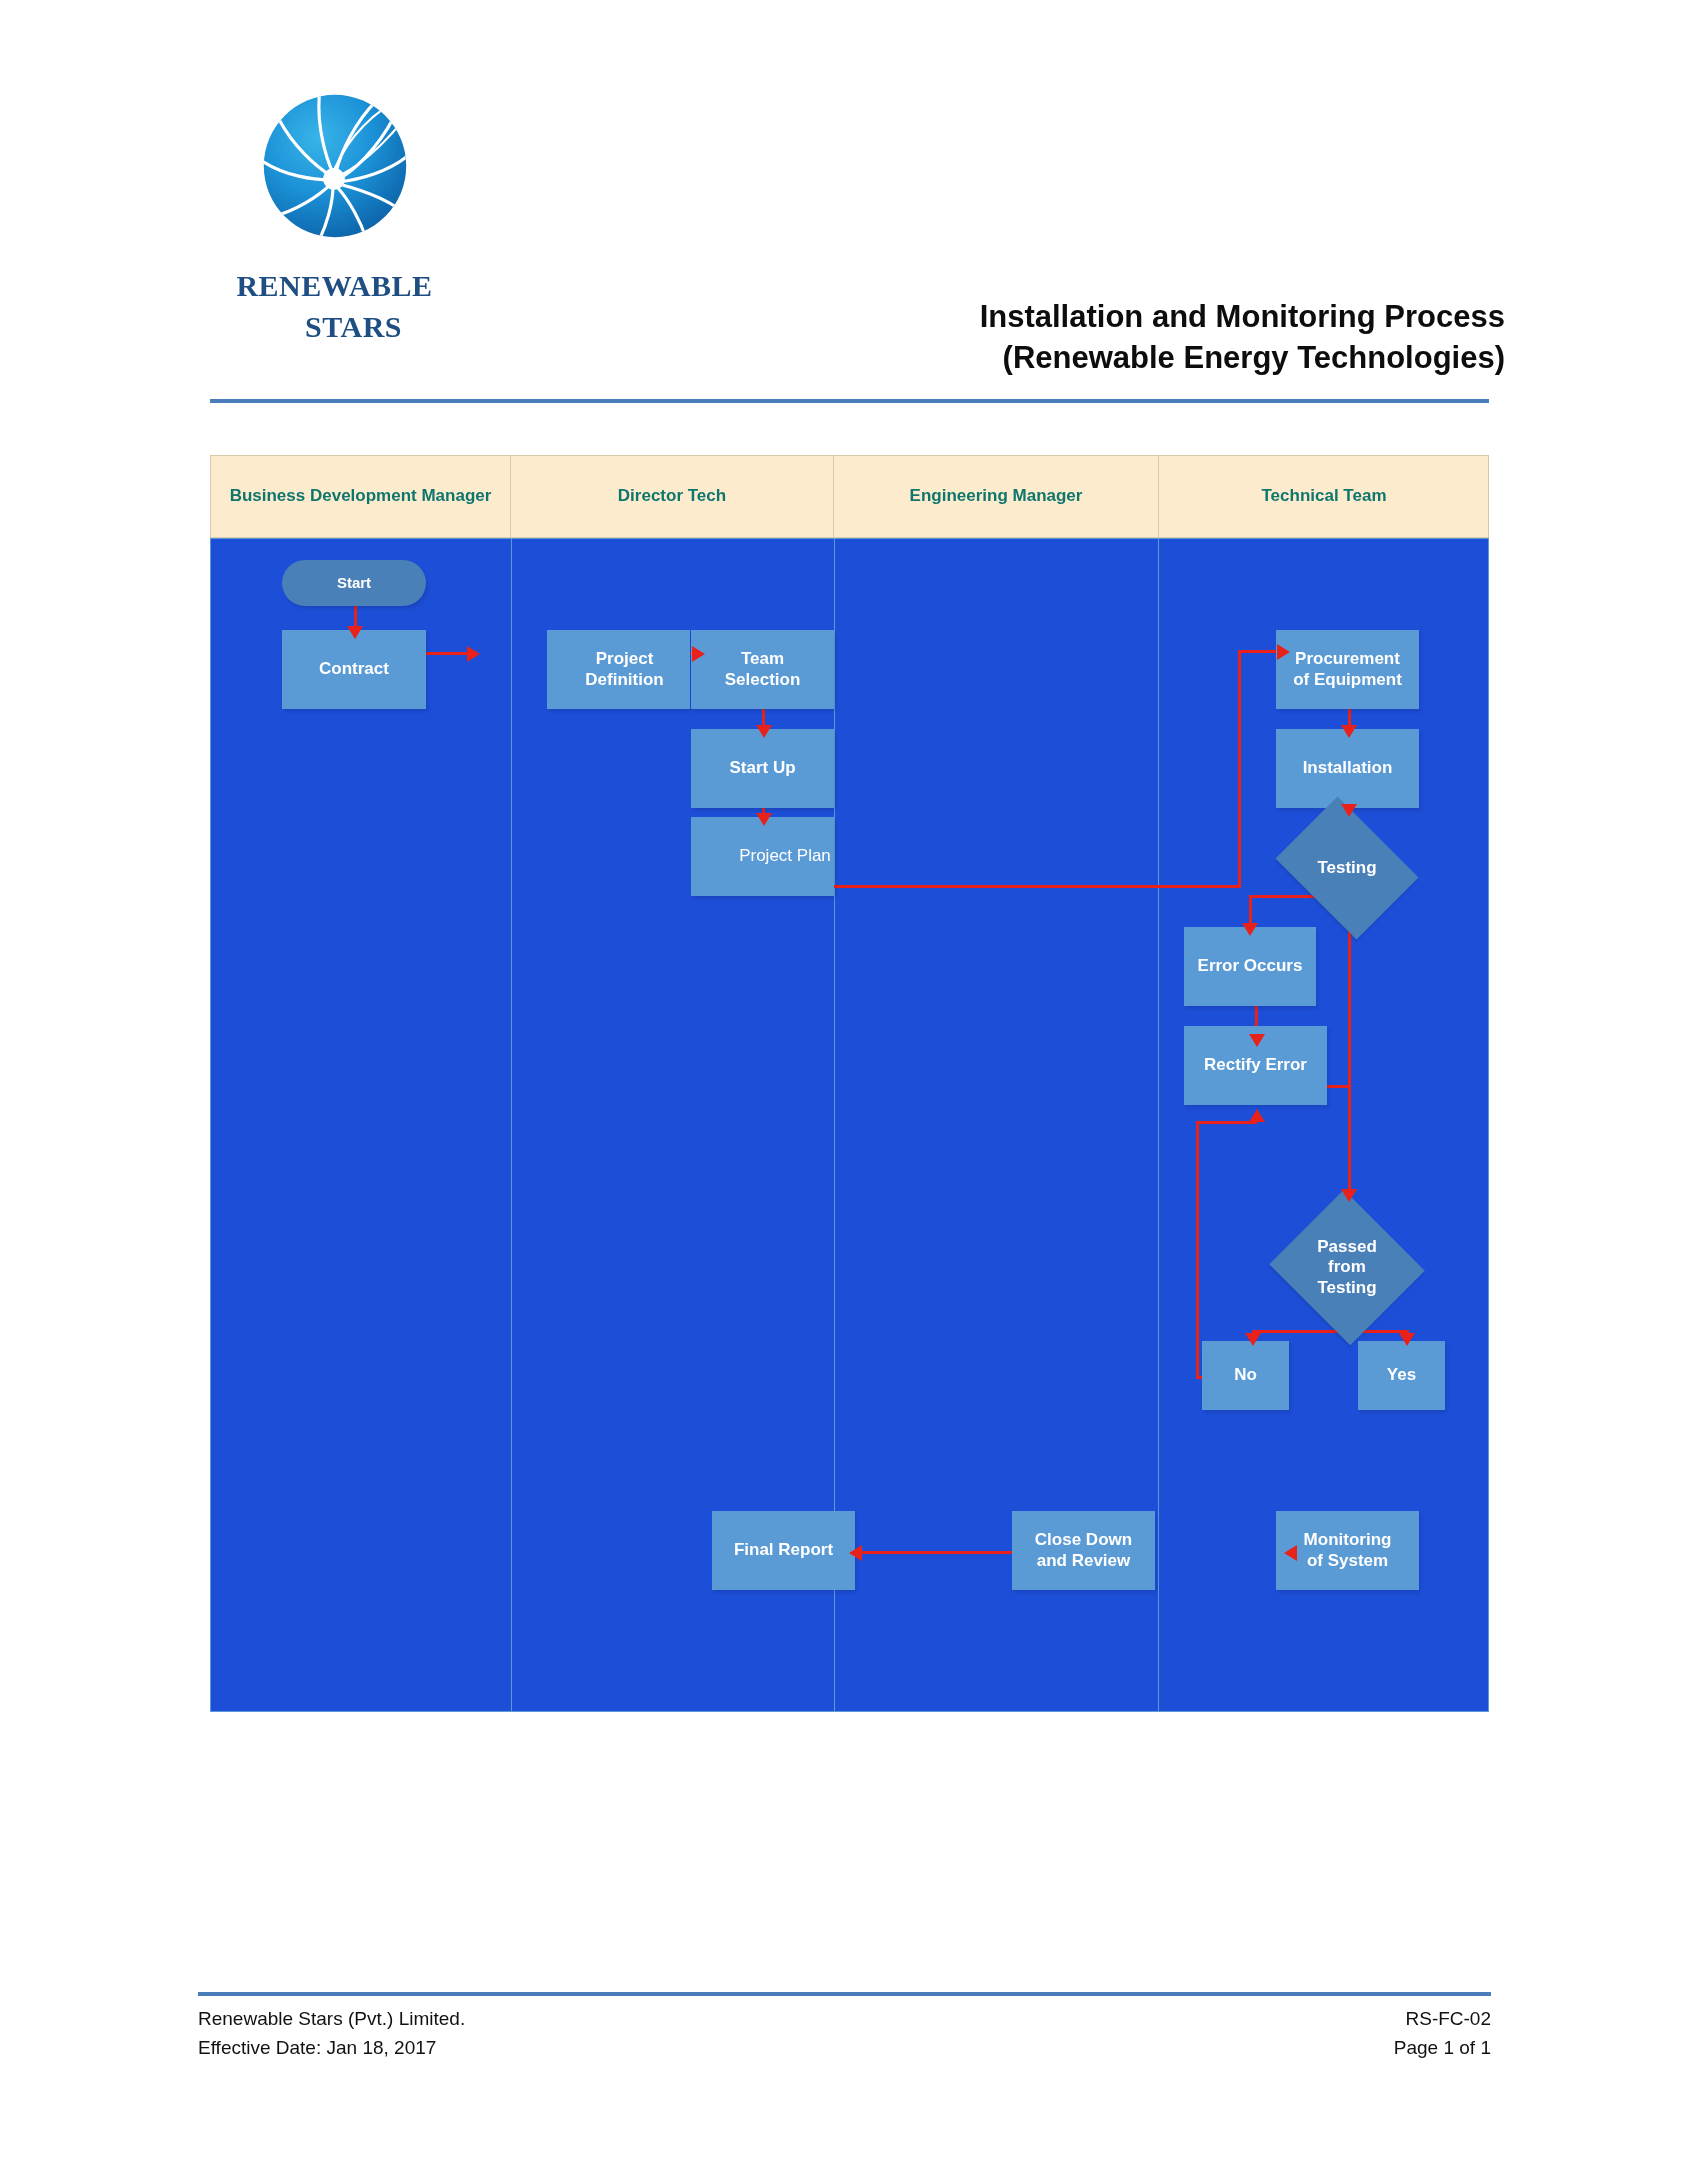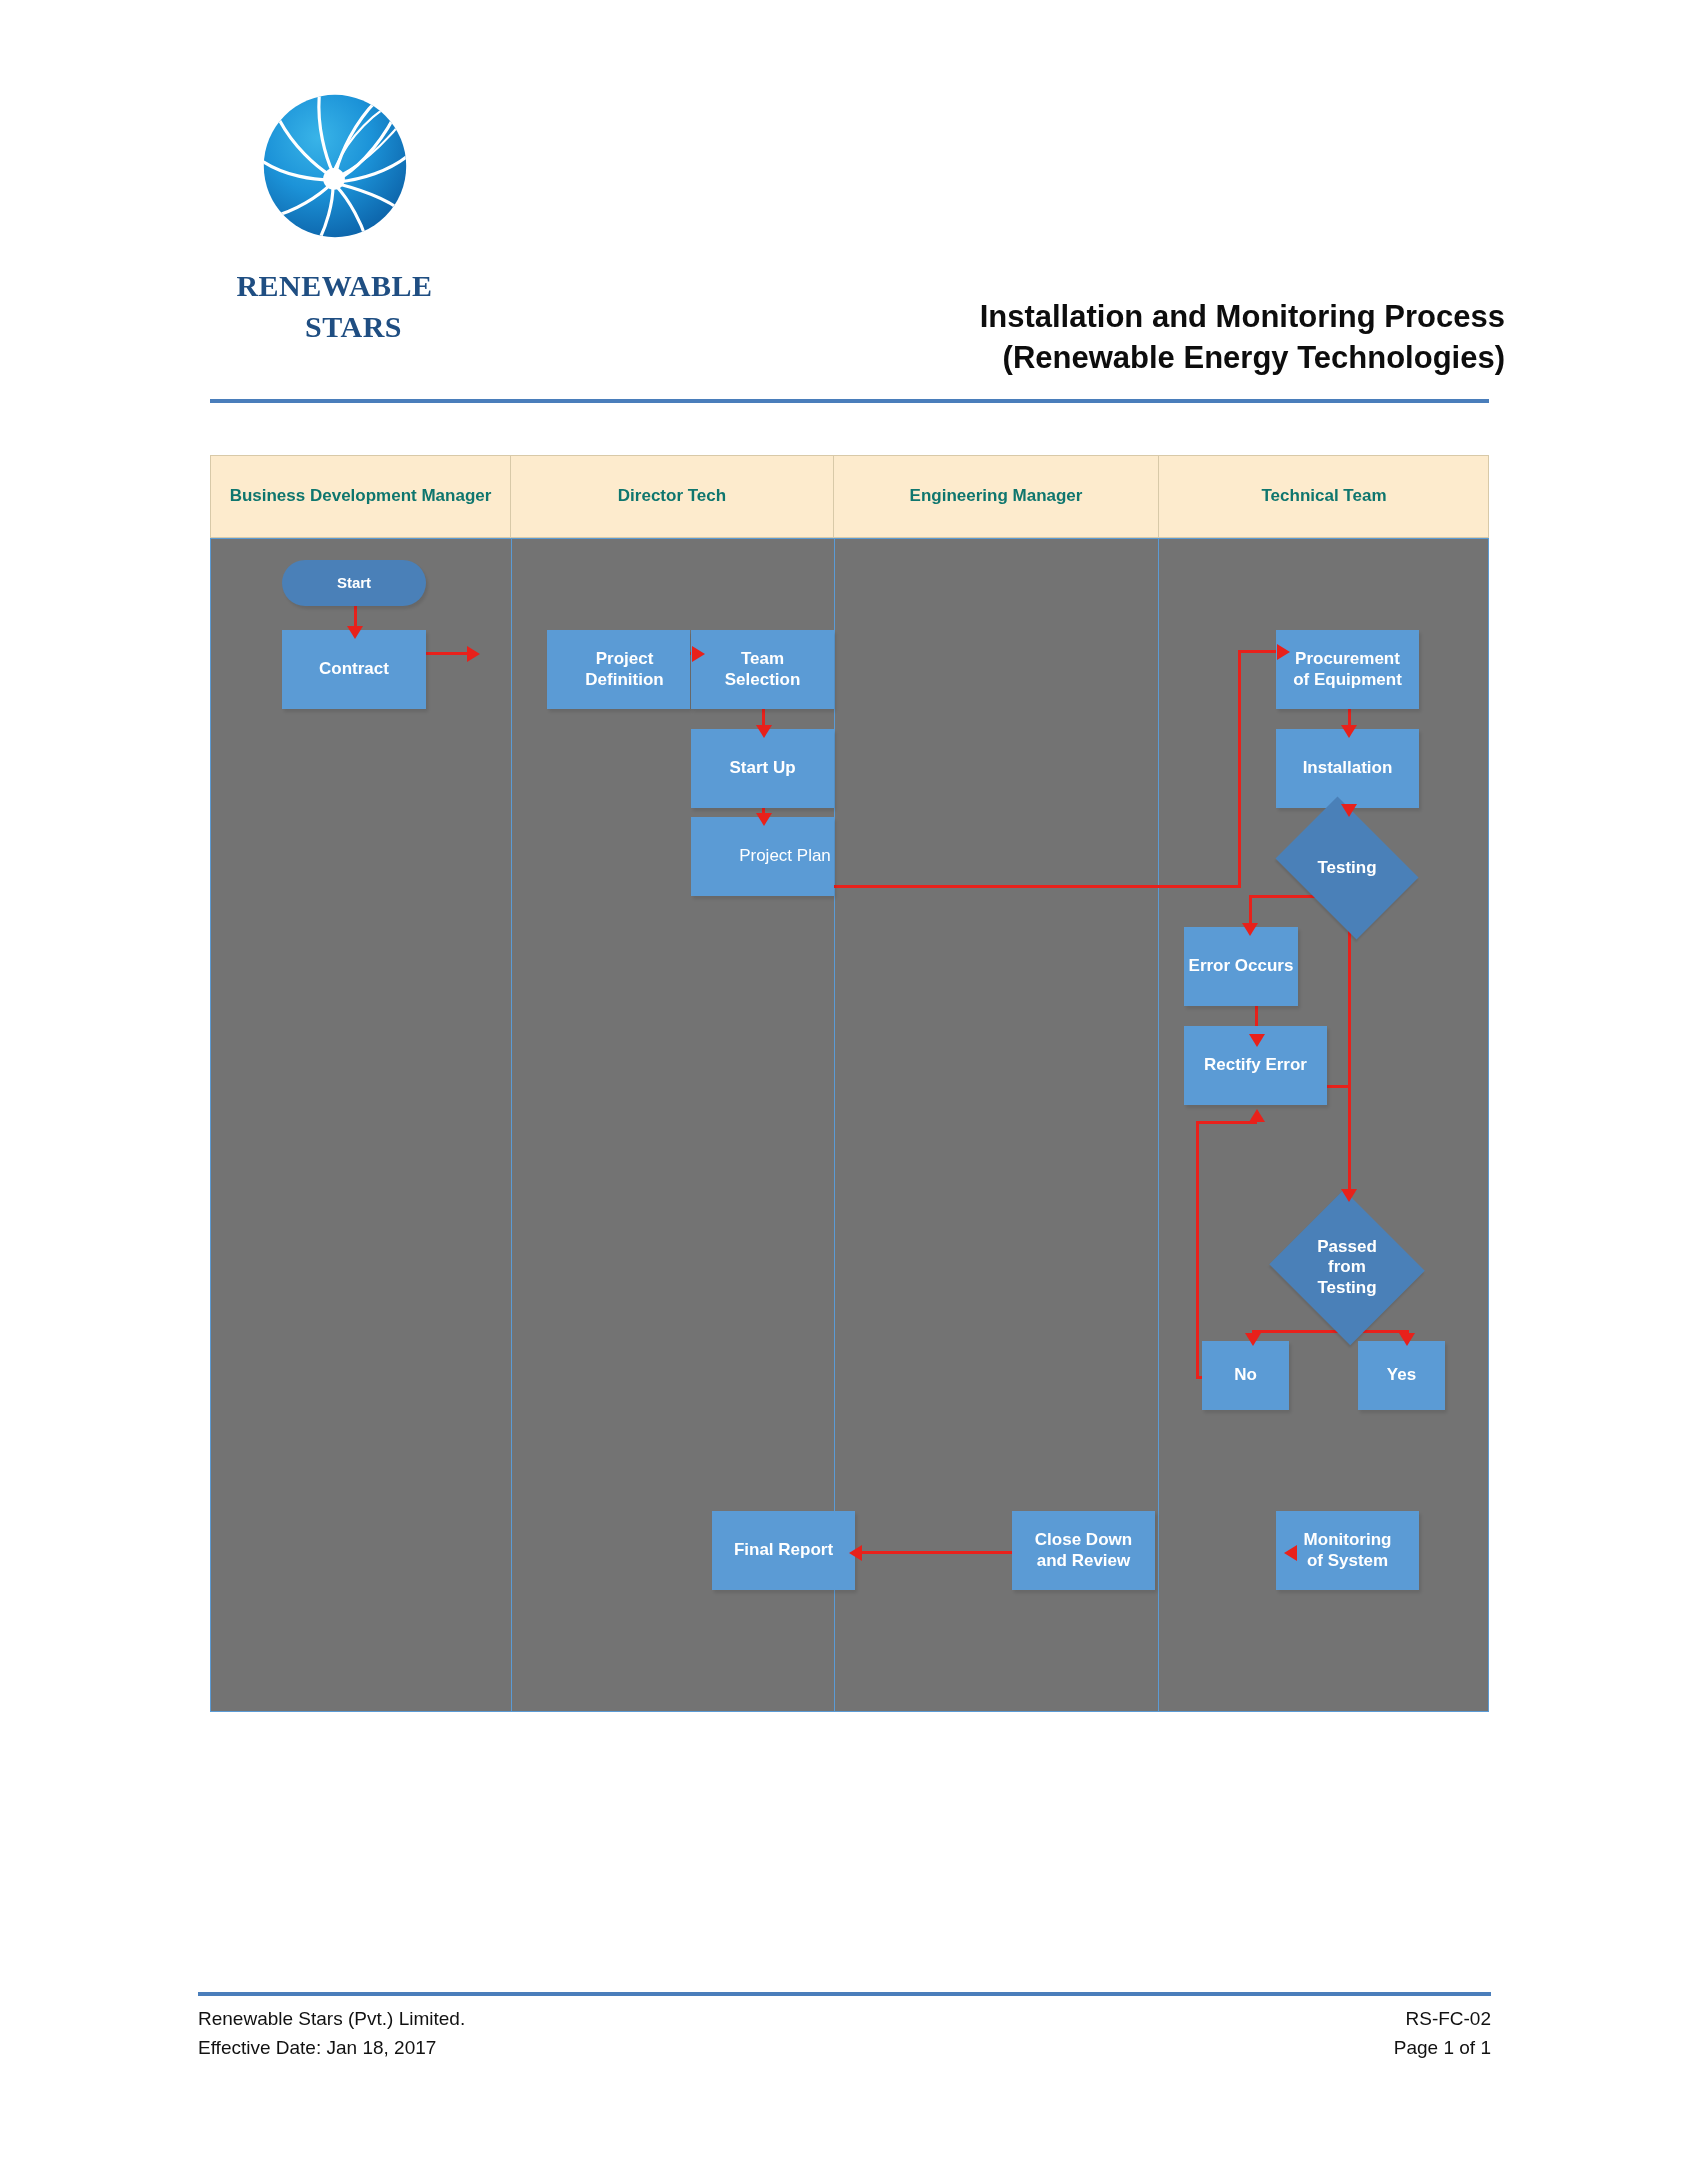--- a/index.html
+++ b/index.html
@@ -108,21 +108,21 @@
   }
   .lane-header:last-child { border-right: none; }
 
   #lane-body {
     position: absolute;
     left: 0; top: 83px;
     width: 1279px; height: 1174px;
     border: 1px solid #5B9BD5;
     border-top: 1px solid #5B9BD5;
     box-sizing: border-box;
-    background: #737373;
+    background: #1d4ed8;
   }
   .lane-divider {
     position: absolute;
     top: 0;
     width: 1px; height: 100%;
     background: #5B9BD5;
   }
 
   
   .node {
@@ -391,21 +391,21 @@
 
     <div class="node" style="left:1065px; top:190px; width:143px; height:79px;">
       <span>Installation</span>
     </div>
 
     <div class="node diamond" style="left:1055px; top:267px; width:162px; height:124px;">
       <span class="dmd"></span>
       <span class="dlabel">Testing</span>
     </div>
 
-    <div class="node" style="left:973px; top:388px; width:114px; height:79px;">
+    <div class="node" style="left:973px; top:388px; width:132px; height:79px;">
       <span>Error Occurs</span>
     </div>
 
     <div class="node" style="left:973px; top:487px; width:143px; height:79px;">
       <span>Rectify Error</span>
     </div>
 
     <div class="node diamond" style="left:1055px; top:654px; width:162px; height:149px;">
       <span class="dmd"></span>
       <span class="dlabel">

